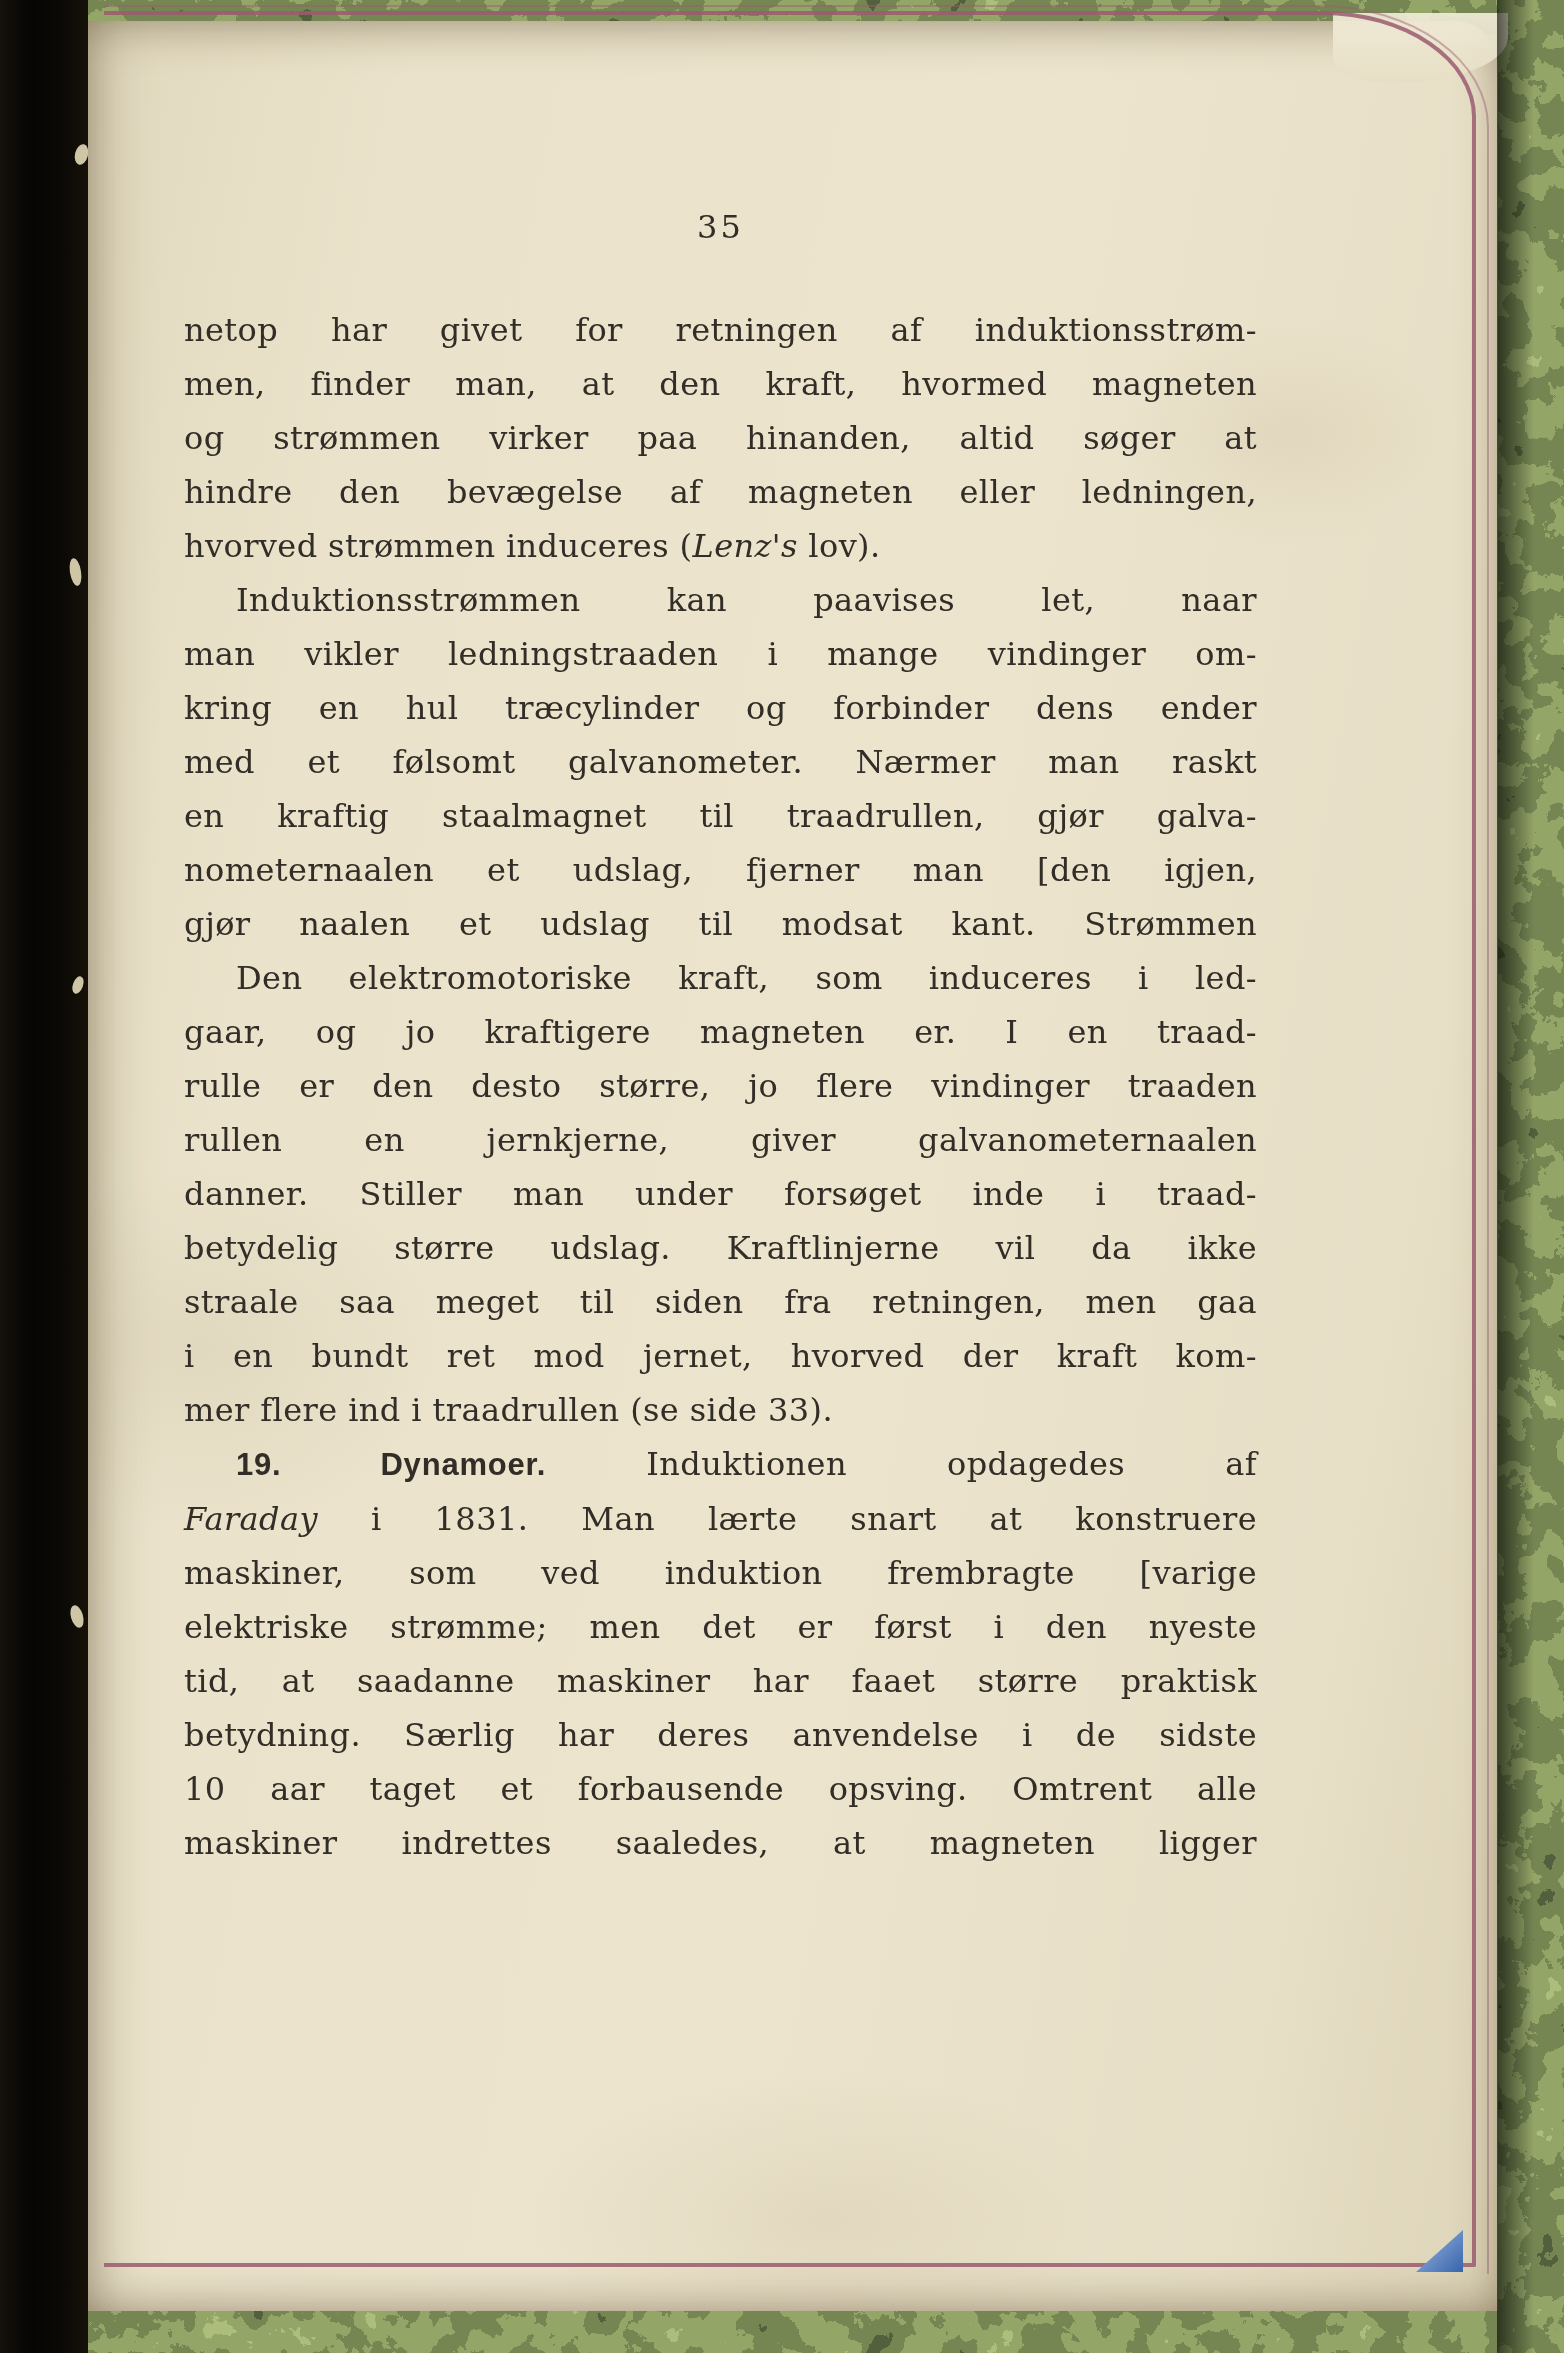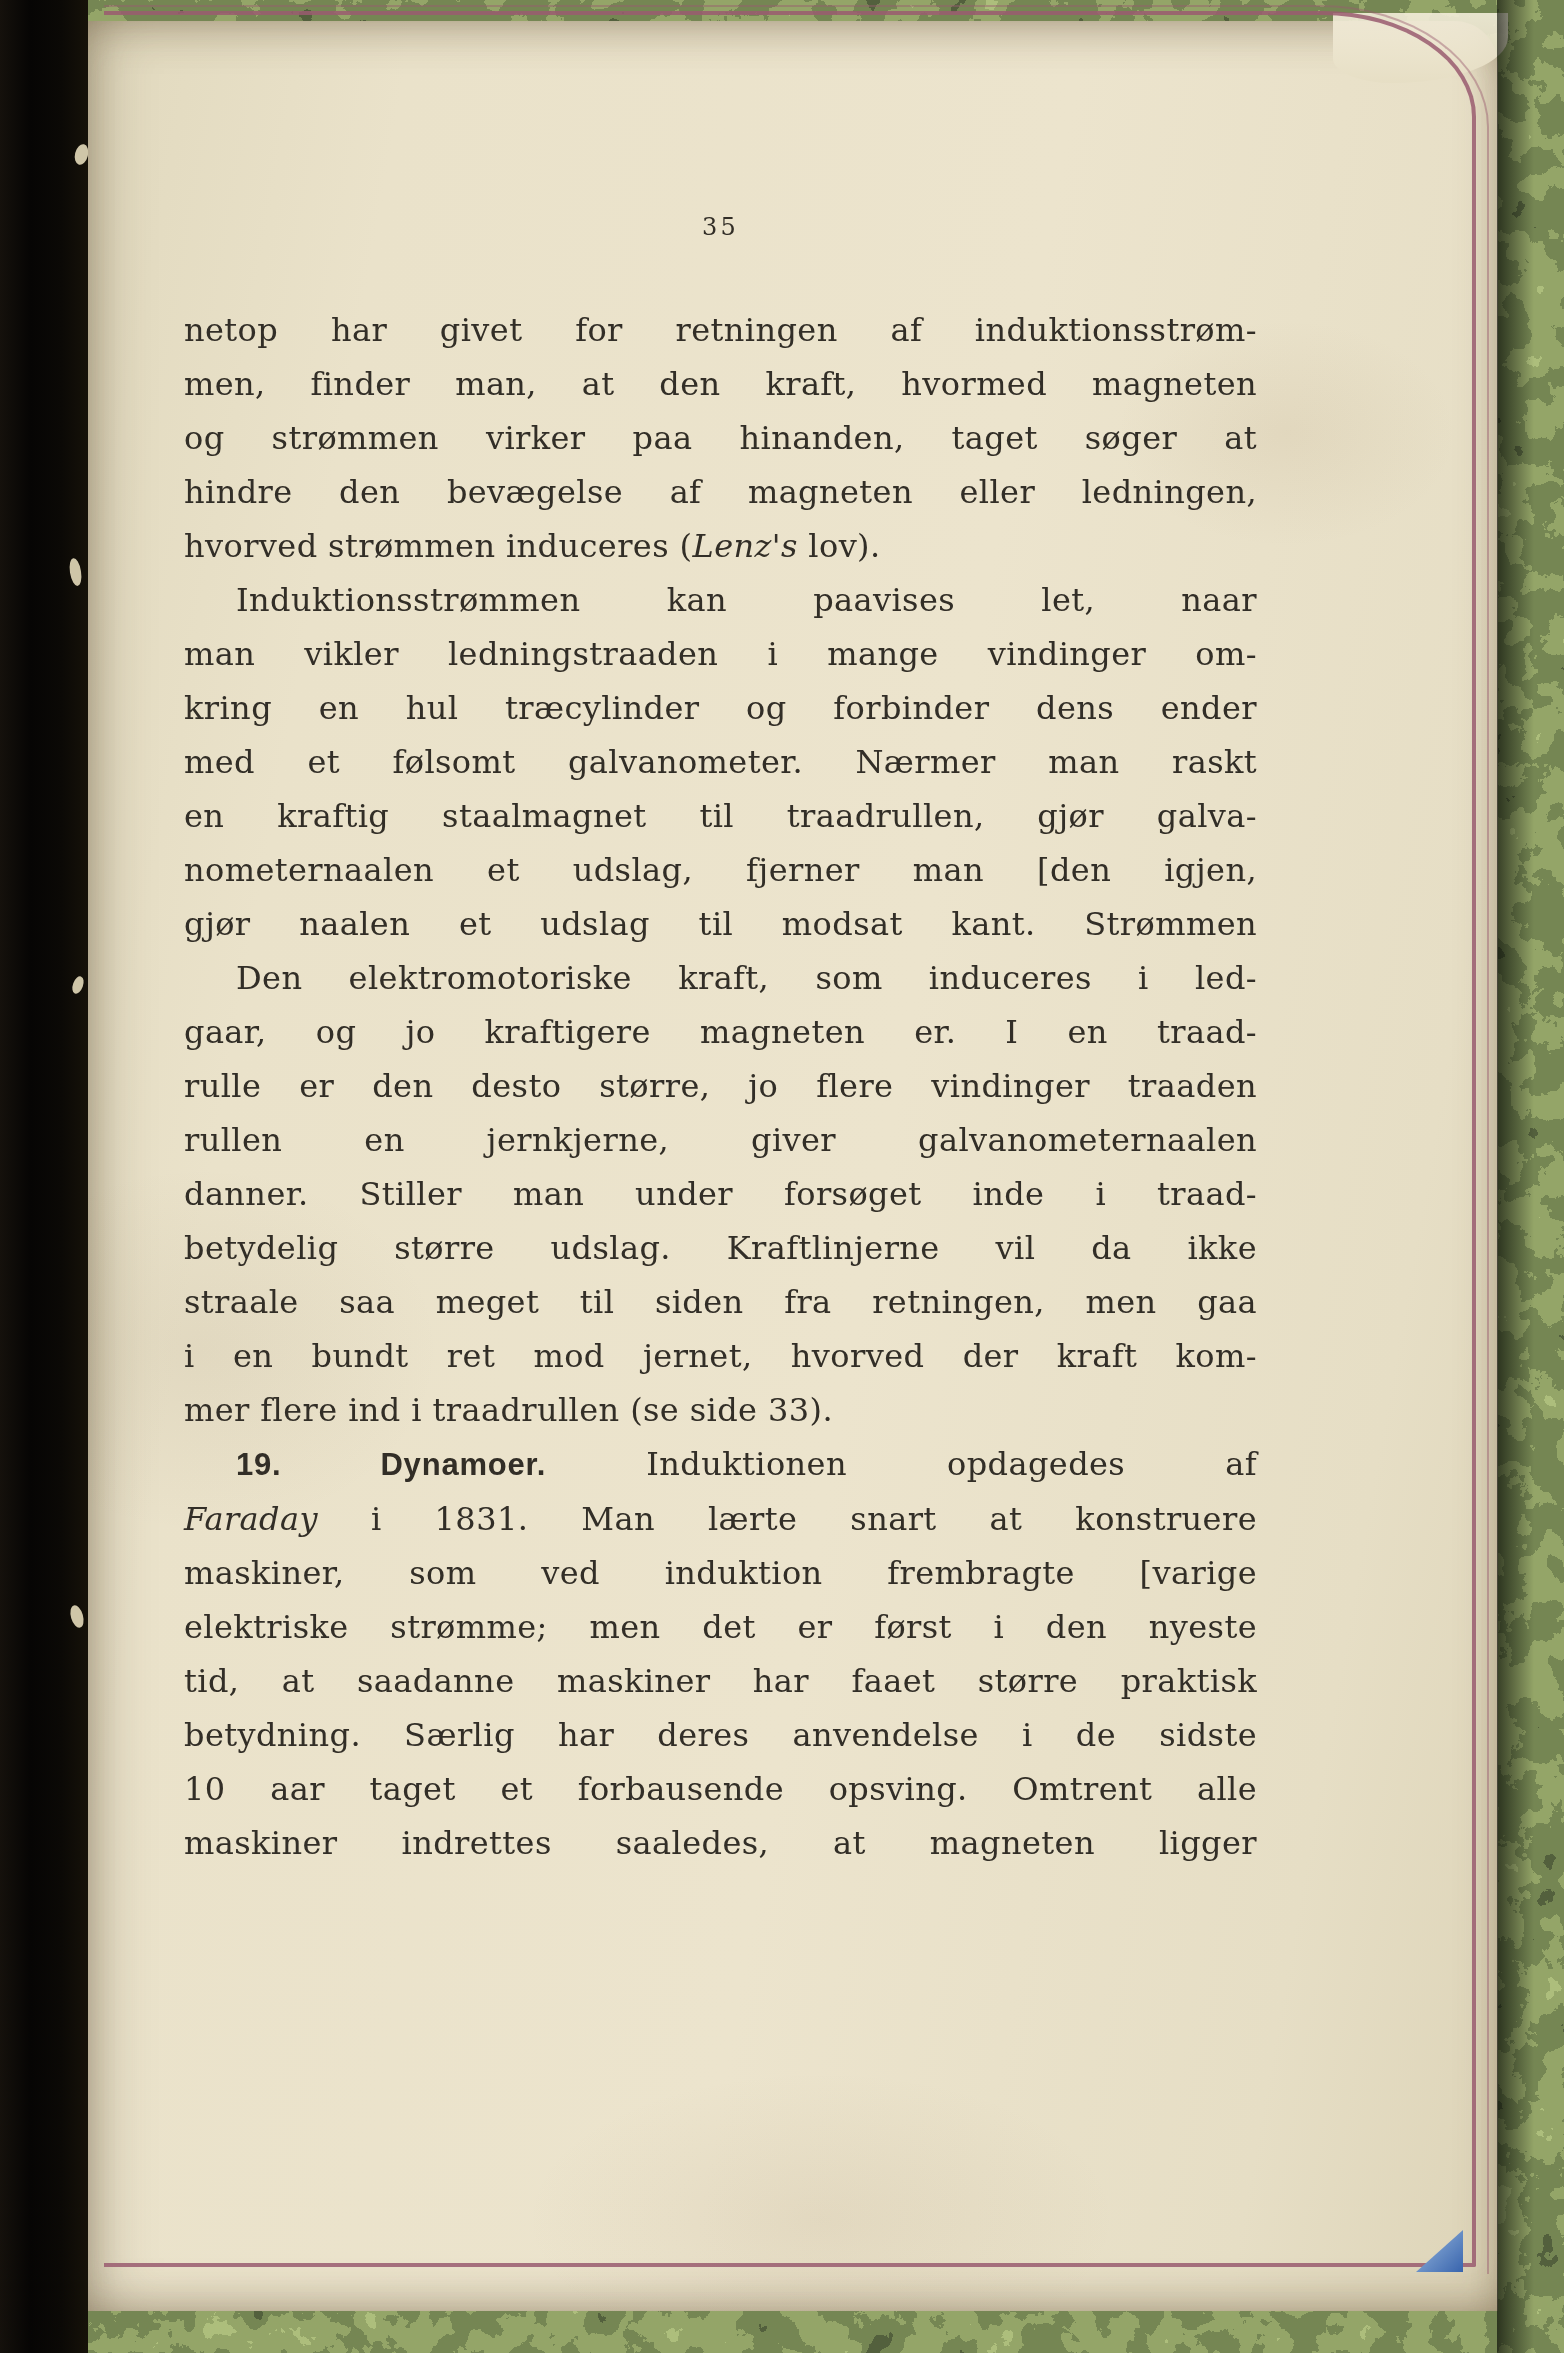--- a/index.html
+++ b/index.html
@@ -66,21 +66,21 @@
     position:absolute; left:104px; top:11.4px; width:1372px; height:2256px;
     border-top:4px solid var(--rule,#9a5c70);
     border-right:4.9px solid var(--rule,#9a5c70);
     border-bottom:4px solid var(--rule,#9a5c70);
     border-radius:0 154px 1.6px 0 / 0 106px 1.6px 0;
     opacity:.85; z-index:6; pointer-events:none;
   }
 
   .page-number {
     position:relative; margin-top:188px; margin-left:96px; width:1073px;
-    text-align:center; font-size:24px; line-height:36px; letter-spacing:3.2px;
+    text-align:center; font-size:32px; line-height:36px; letter-spacing:3.2px;
     color:var(--ink,#322e27);
   }
   .text-block {
     position:relative; margin-top:58px; margin-left:96px; width:1073px;
     font-size:32px; color:var(--ink,#322e27); letter-spacing:0.4px;
   }
   .line { text-align:justify; text-align-last:justify; line-height:54px; min-height:54px; }
   .line.noj { text-align-last:left; }
   .line.indent { text-indent:52px; }
   .it { font-style:italic; }
@@ -119,21 +119,21 @@
   <div class="nick n2"></div>
   <div class="nick n3"></div>
   <div class="nick n4"></div>
 
   <div class="page">
     <div class="stains"></div>
     <div class="page-number">35</div>
     <div class="text-block" id="text-block">
         <div class="line"><span>netop har givet for retningen af induktionsstrøm-</span></div>
         <div class="line"><span>men, finder man, at den kraft, hvormed magneten</span></div>
-        <div class="line"><span>og strømmen virker paa hinanden, taget søger at</span></div>
+        <div class="line"><span>og strømmen virker paa hinanden, altid søger at</span></div>
         <div class="line"><span>hindre den bevægelse af magneten eller ledningen,</span></div>
         <div class="line noj"><span>hvorved strømmen induceres (</span><span class="it">Lenz's</span><span> lov).</span></div>
         <div class="line indent"><span>Induktionsstrømmen kan paavises let, naar</span></div>
         <div class="line"><span>man vikler ledningstraaden i mange vindinger om-</span></div>
         <div class="line"><span>kring en hul træcylinder og forbinder dens ender</span></div>
         <div class="line"><span>med et følsomt galvanometer. Nærmer man raskt</span></div>
         <div class="line"><span>en kraftig staalmagnet til traadrullen, gjør galva-</span></div>
         <div class="line"><span>nometernaalen et udslag, fjerner man [den igjen,</span></div>
         <div class="line"><span>gjør naalen et udslag til modsat kant. Strømmen</span></div>
         <div class="line indent"><span>Den elektromotoriske kraft, som induceres i led-</span></div>

